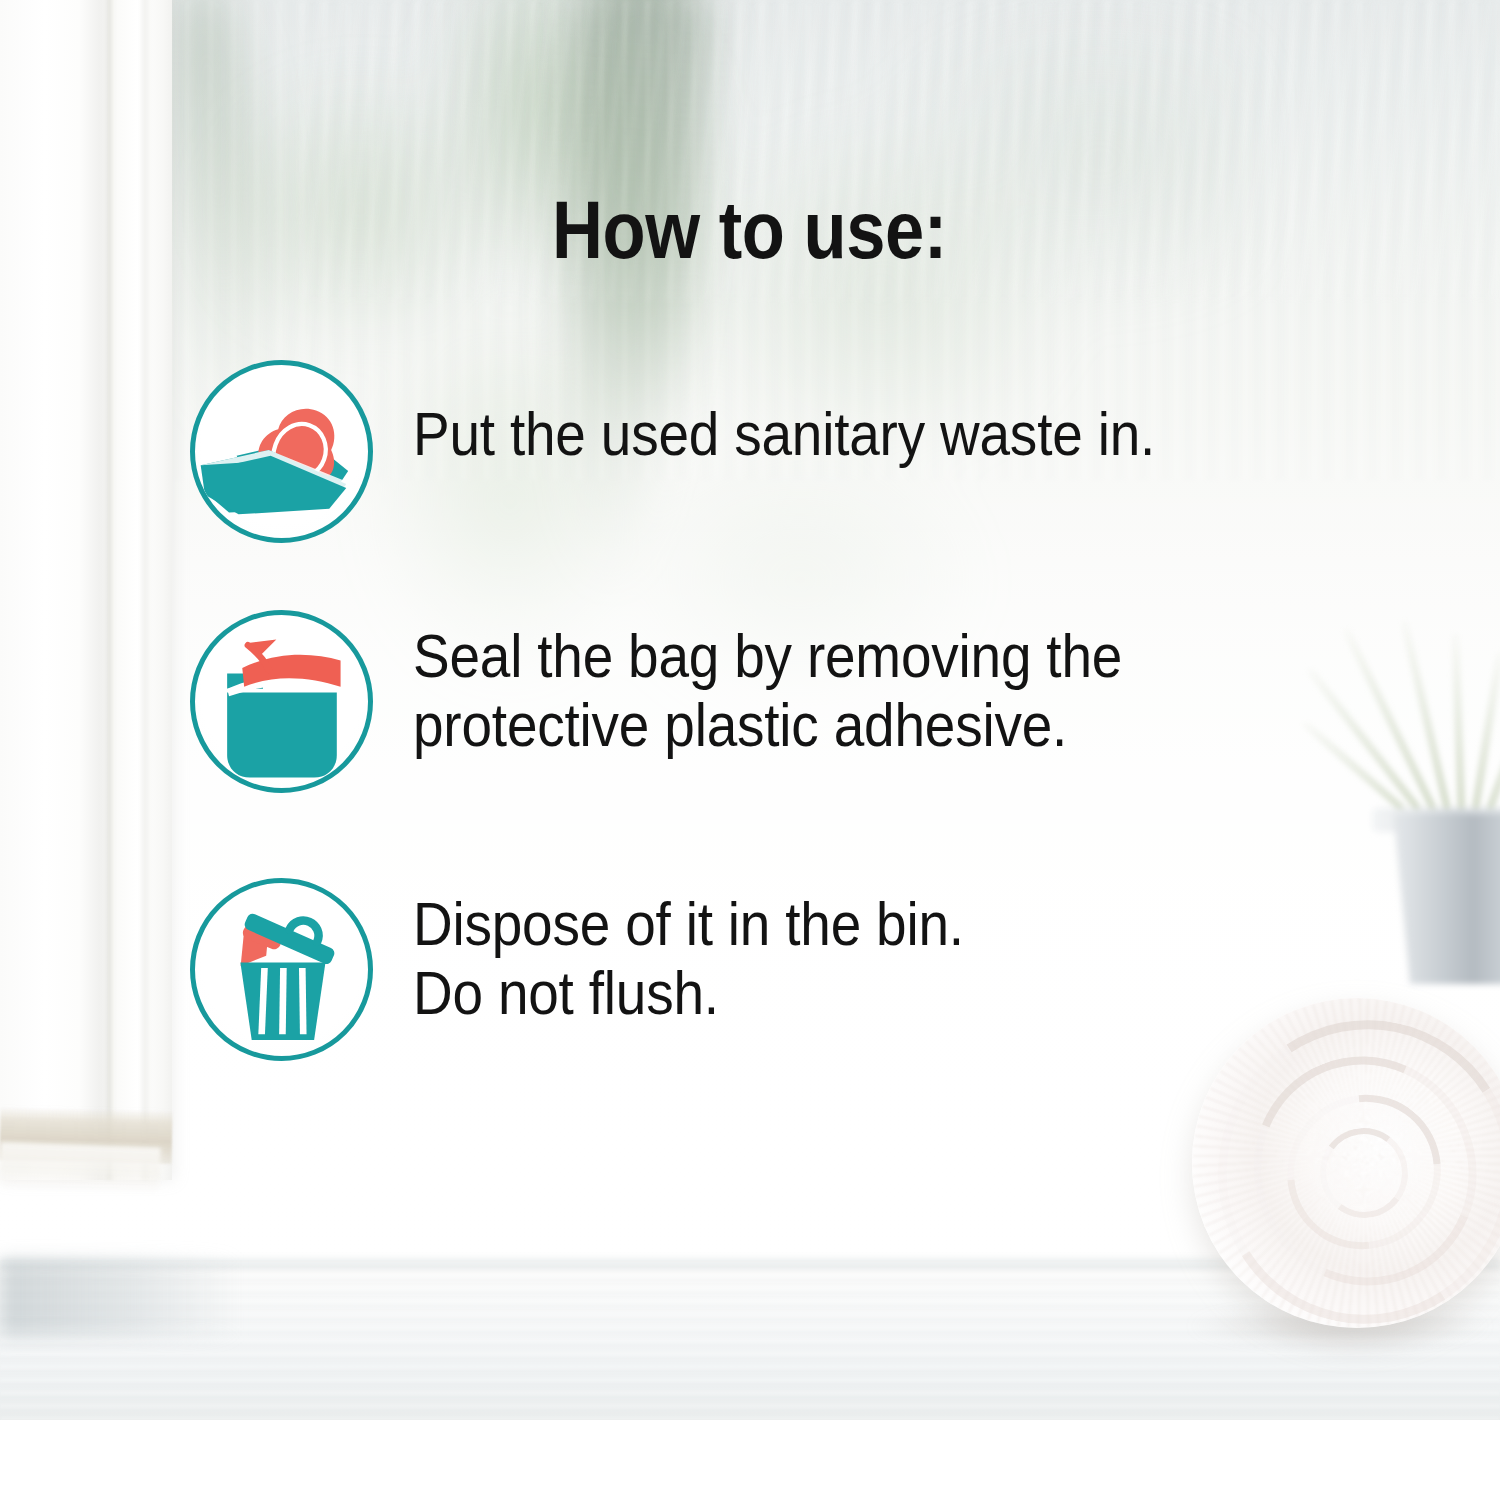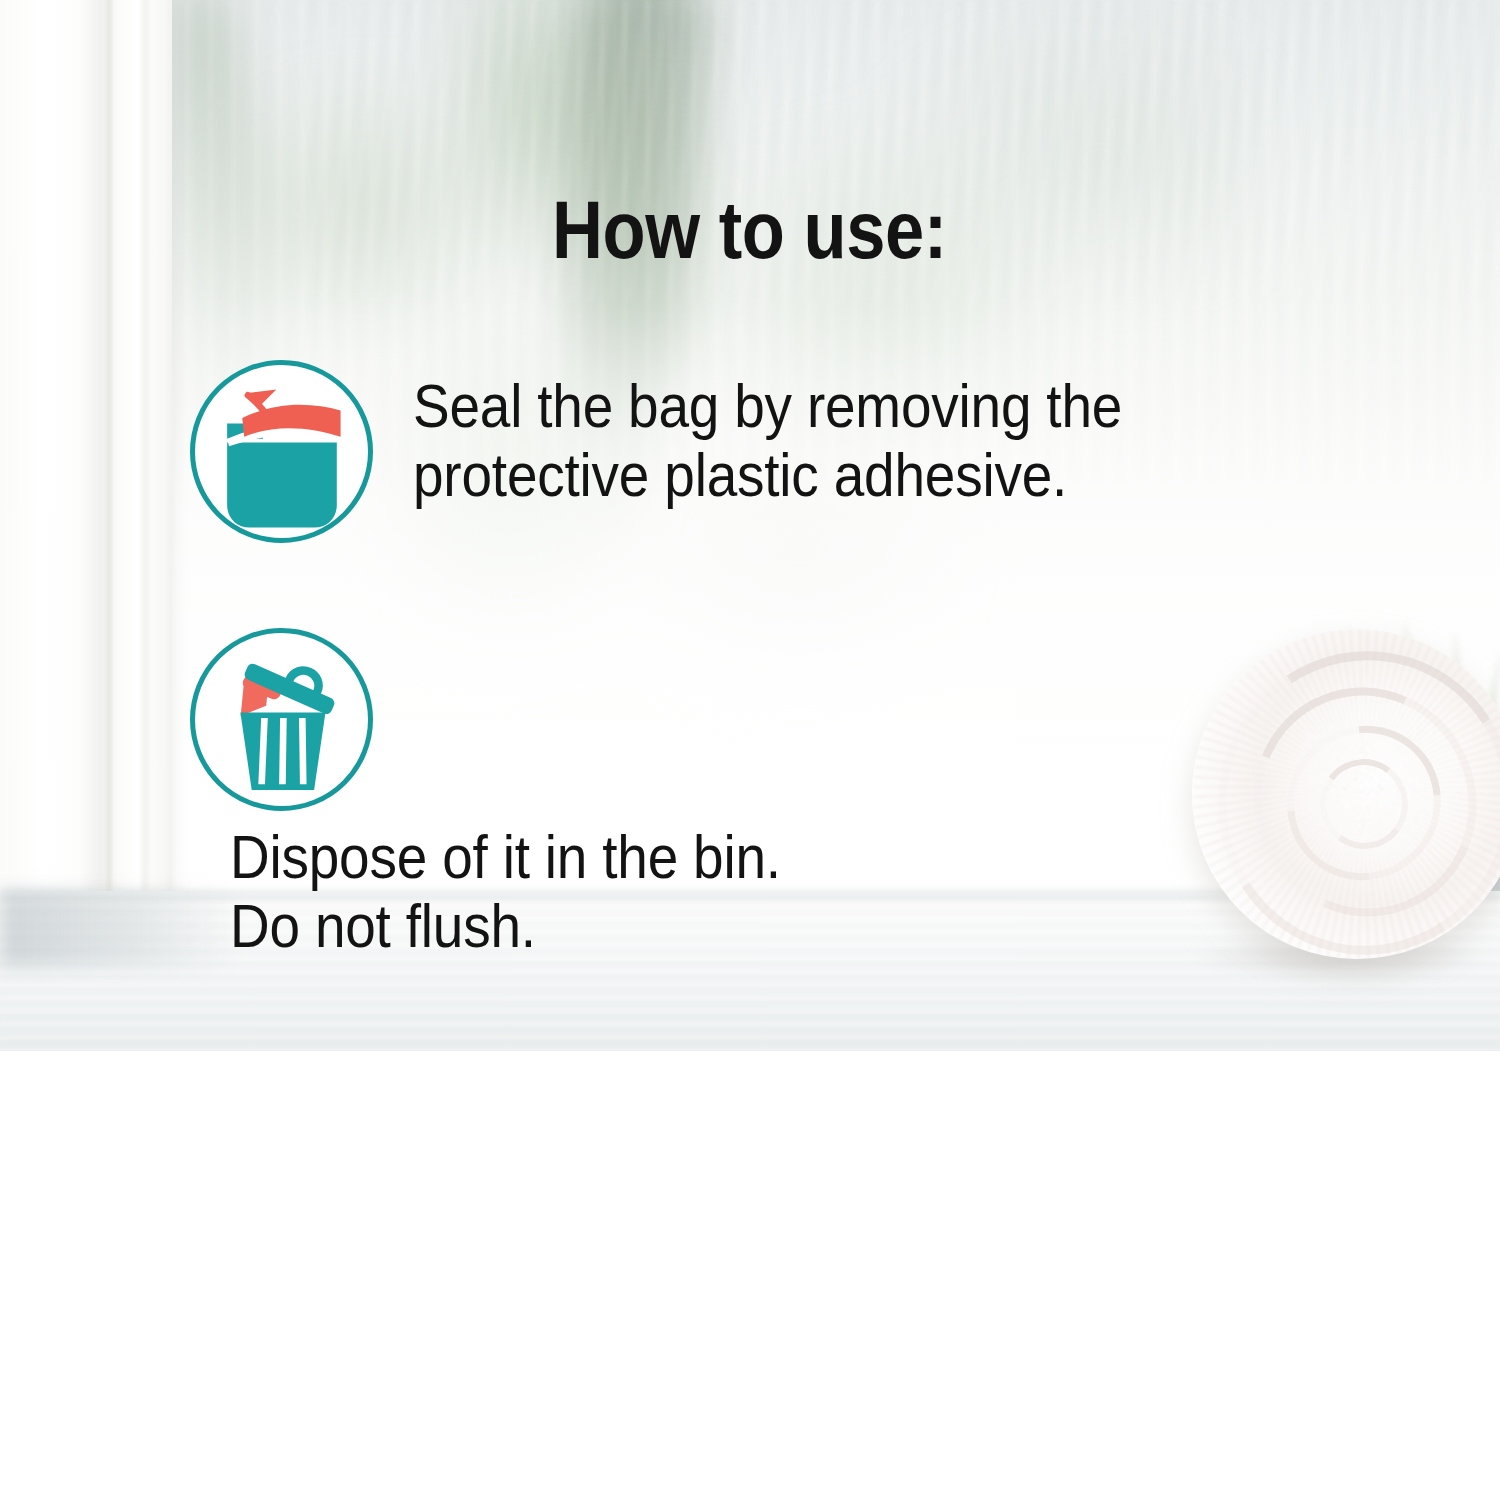--- a/index.html
+++ b/index.html
@@ -3,21 +3,21 @@
 <meta charset="utf-8">
 <style>
   html, body {
     margin: 0;
     padding: 0;
     background: #ffffff;
   }
   #page {
     position: relative;
     width: 1500px;
-    height: 1051px;
+    height: 1420px;
     overflow: hidden;
     font-family: "Liberation Sans", "DejaVu Sans", sans-serif;
     background: #f0abfc;
   }
 
   
   .bg-base {
     position: absolute;
     inset: 0;
     background:
@@ -303,21 +303,21 @@
     width: 1200px;
   }
   .step {
     position: relative;
     display: flex;
     align-items: flex-start;
   }
   .step-1 { height: 250px; }
   .step-2 { height: 250px; }
   .step-3 { height: 268px; }
-  .step-4 { height: 250px; flex-direction: column; }
+  .step-4 { height: 250px; }
 
   .icon-circle {
     position: relative;
     flex: 0 0 auto;
     width: 183px;
     height: 183px;
     border-radius: 50%;
     border: 5px solid #17999c;
     background: radial-gradient(circle at 50% 46%, #ffffff 62%, #fcfdfd 100%);
     overflow: hidden;
@@ -386,20 +386,39 @@
     <div class="towel-fuzz"></div>
   </div>
 
   <div class="content">
 
     <div class="title">How to use:</div>
 
     <div class="steps">
 
 
+      <div class="step step-2">
+        <div class="icon-circle">
+          <svg viewBox="0 0 183 183" xmlns="http://www.w3.org/2000/svg">
+
+            <path d="M44 96 L120 78 L162 112 L150 130 L60 126 Z" fill="#1ba2a5"></path>
+
+            <path d="M68 100 C64 86 74 72 88 68 C92 52 110 42 128 48
+                     C146 54 152 74 144 90 C150 102 148 118 134 122
+                     C116 128 92 124 78 116 Z" fill="#f06a5e"></path>
+            <path d="M84 108 C80 92 86 74 100 66 C114 58 130 64 136 78
+                     C142 92 136 110 122 116 C108 122 92 120 84 108 Z" fill="none" stroke="#ffffff" stroke-width="4.5"></path>
+
+            <path d="M6 106 L78 90 L160 126 L150 140 L120 152 L36 156 L10 134 Z" fill="#1ba2a5"></path>
+            <path d="M6 106 L78 90 L162 124 L158 134 L70 102 Z" fill="#ffffff" opacity="0.85"></path>
+            <path d="M8 112 L80 96 L160 130 L142 152 L46 158 L12 138 Z" fill="#1ba2a5"></path>
+          </svg>
+        </div>
+        <div class="step-text">Put the used sanitary waste in.</div>
+      </div>
 
       <div class="step step-3">
         <div class="icon-circle">
           <svg viewBox="0 0 183 183" xmlns="http://www.w3.org/2000/svg">
 
             <path d="M34 82 L150 82 L150 148 C150 162 140 172 126 172 L58 172 C44 172 34 162 34 148 Z" fill="#1ba2a5"></path>
 
             <path d="M34 62 L70 62 L72 78 L34 78 Z" fill="#1ba2a5"></path>
 
             <path d="M34 78 C70 62 112 60 152 64 L152 74 C112 70 70 74 36 86 Z" fill="#ffffff"></path>

